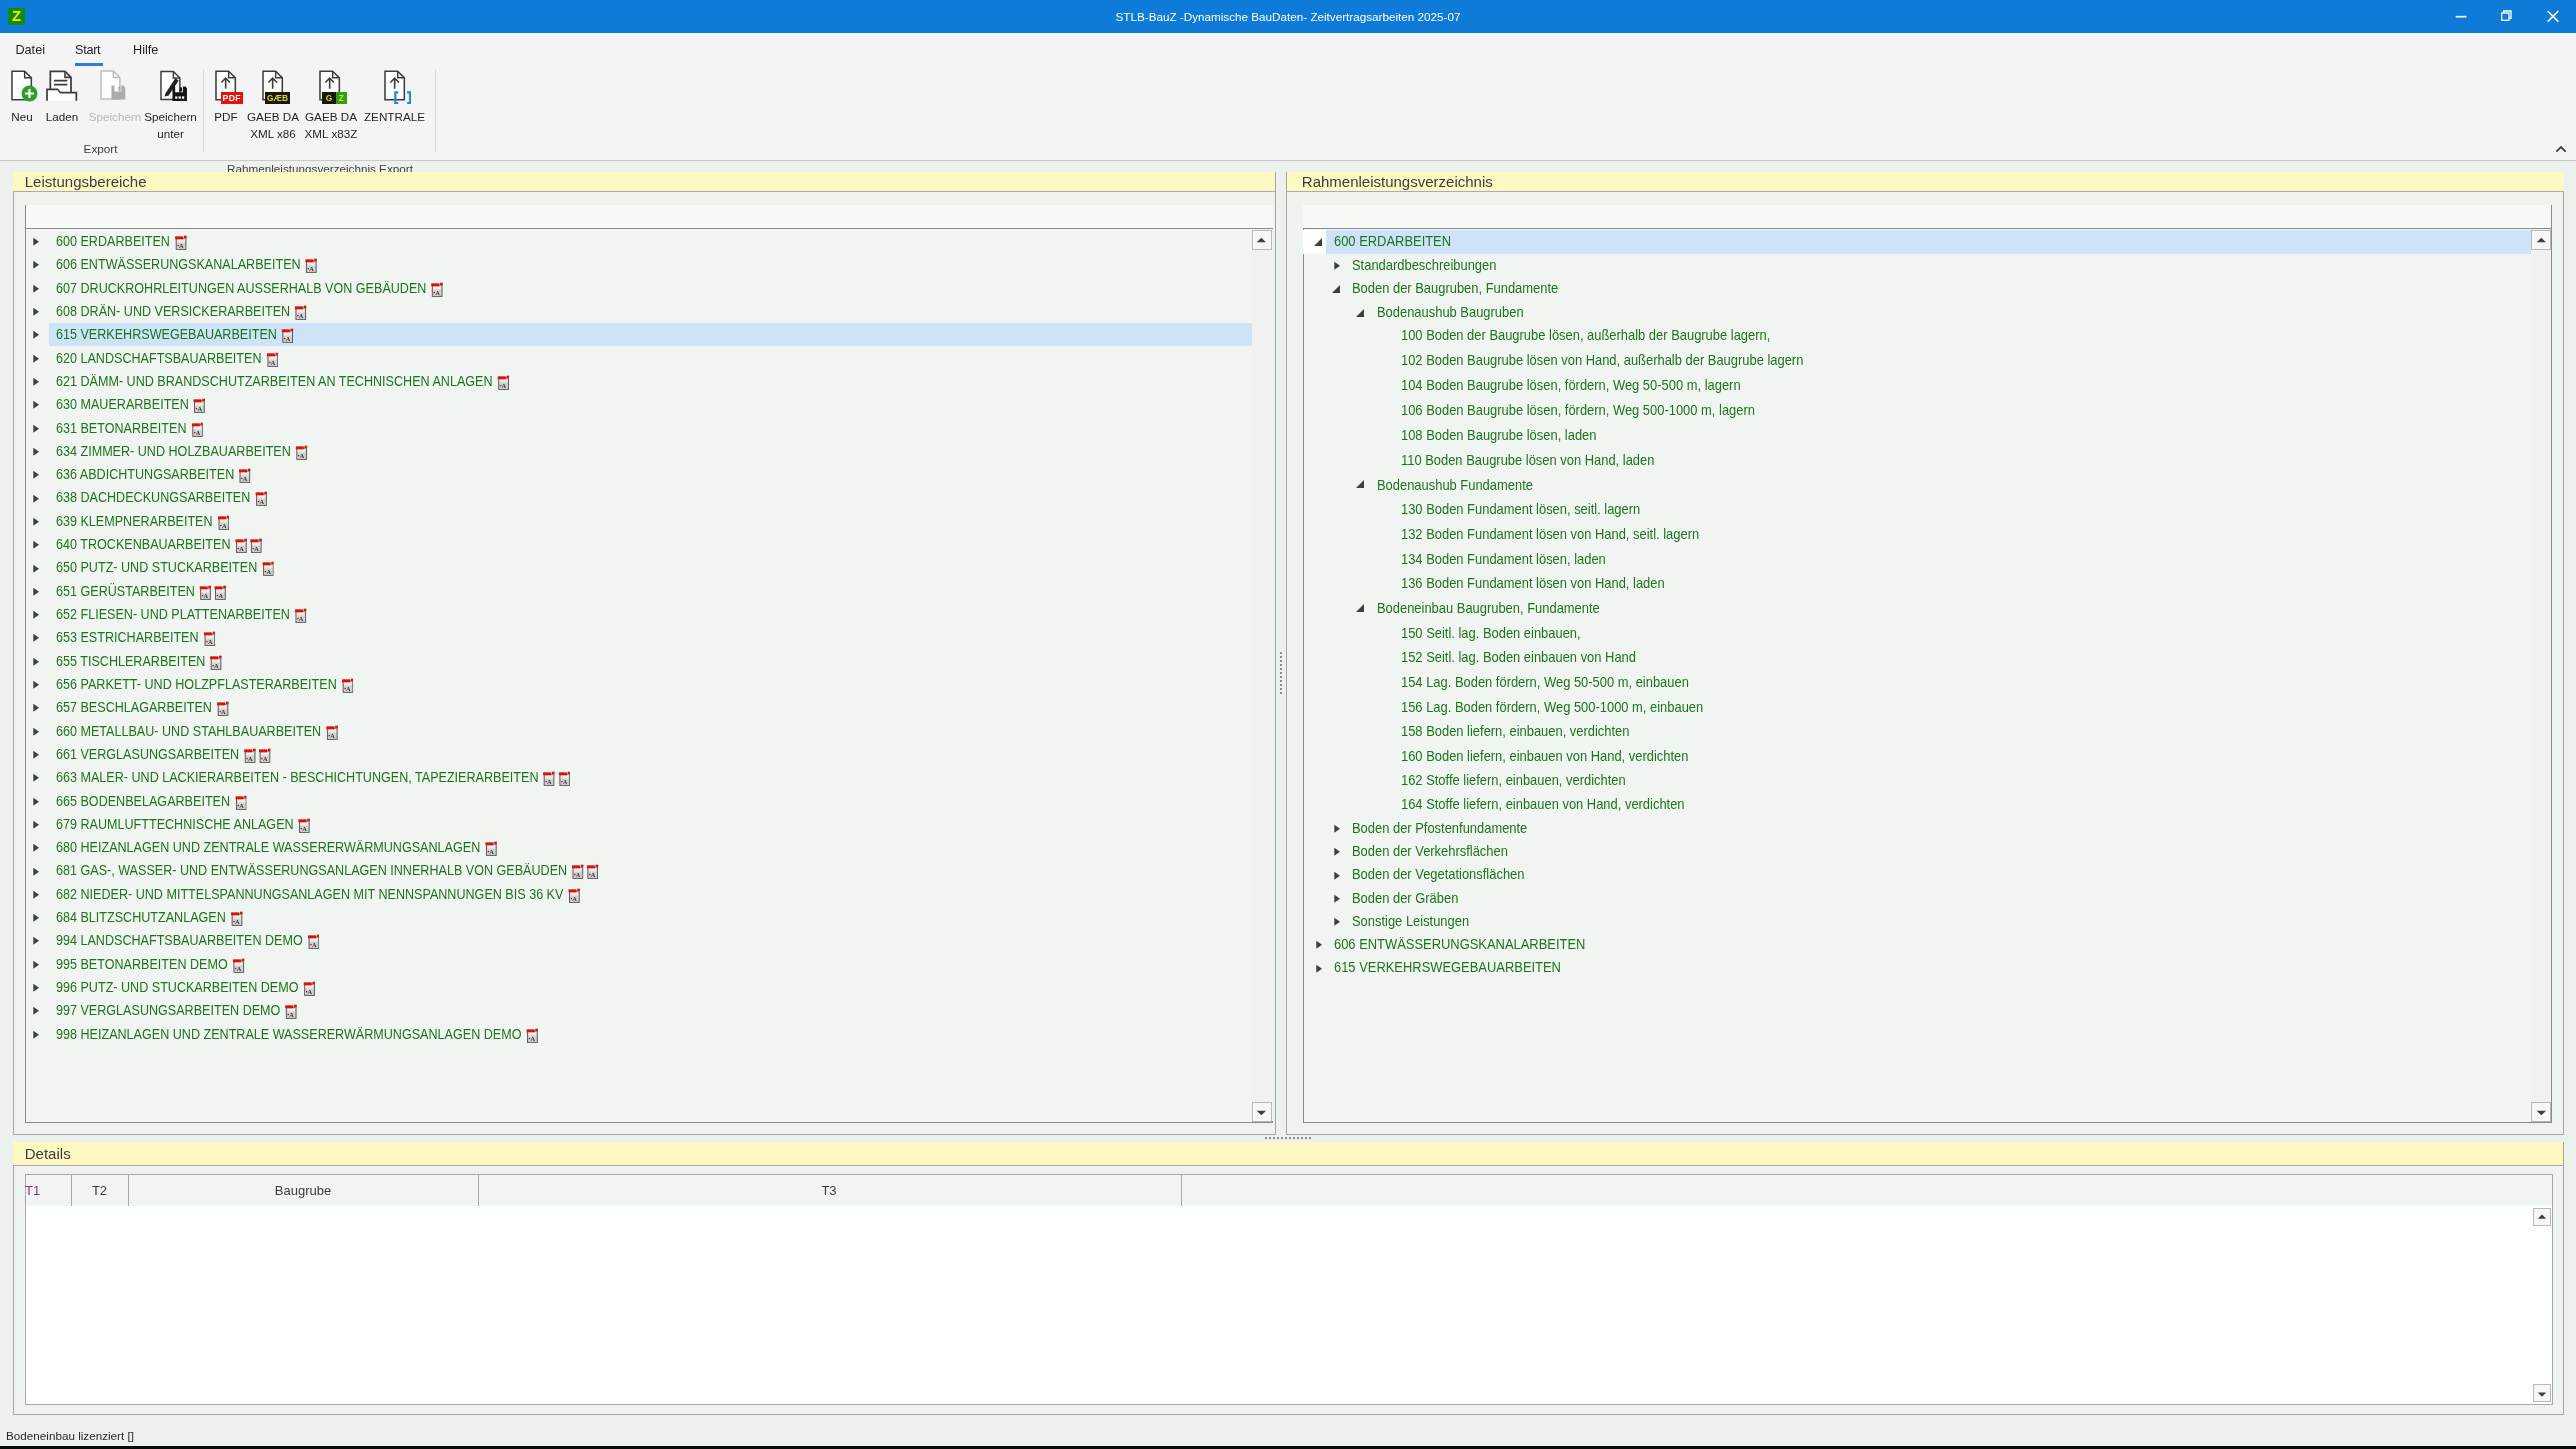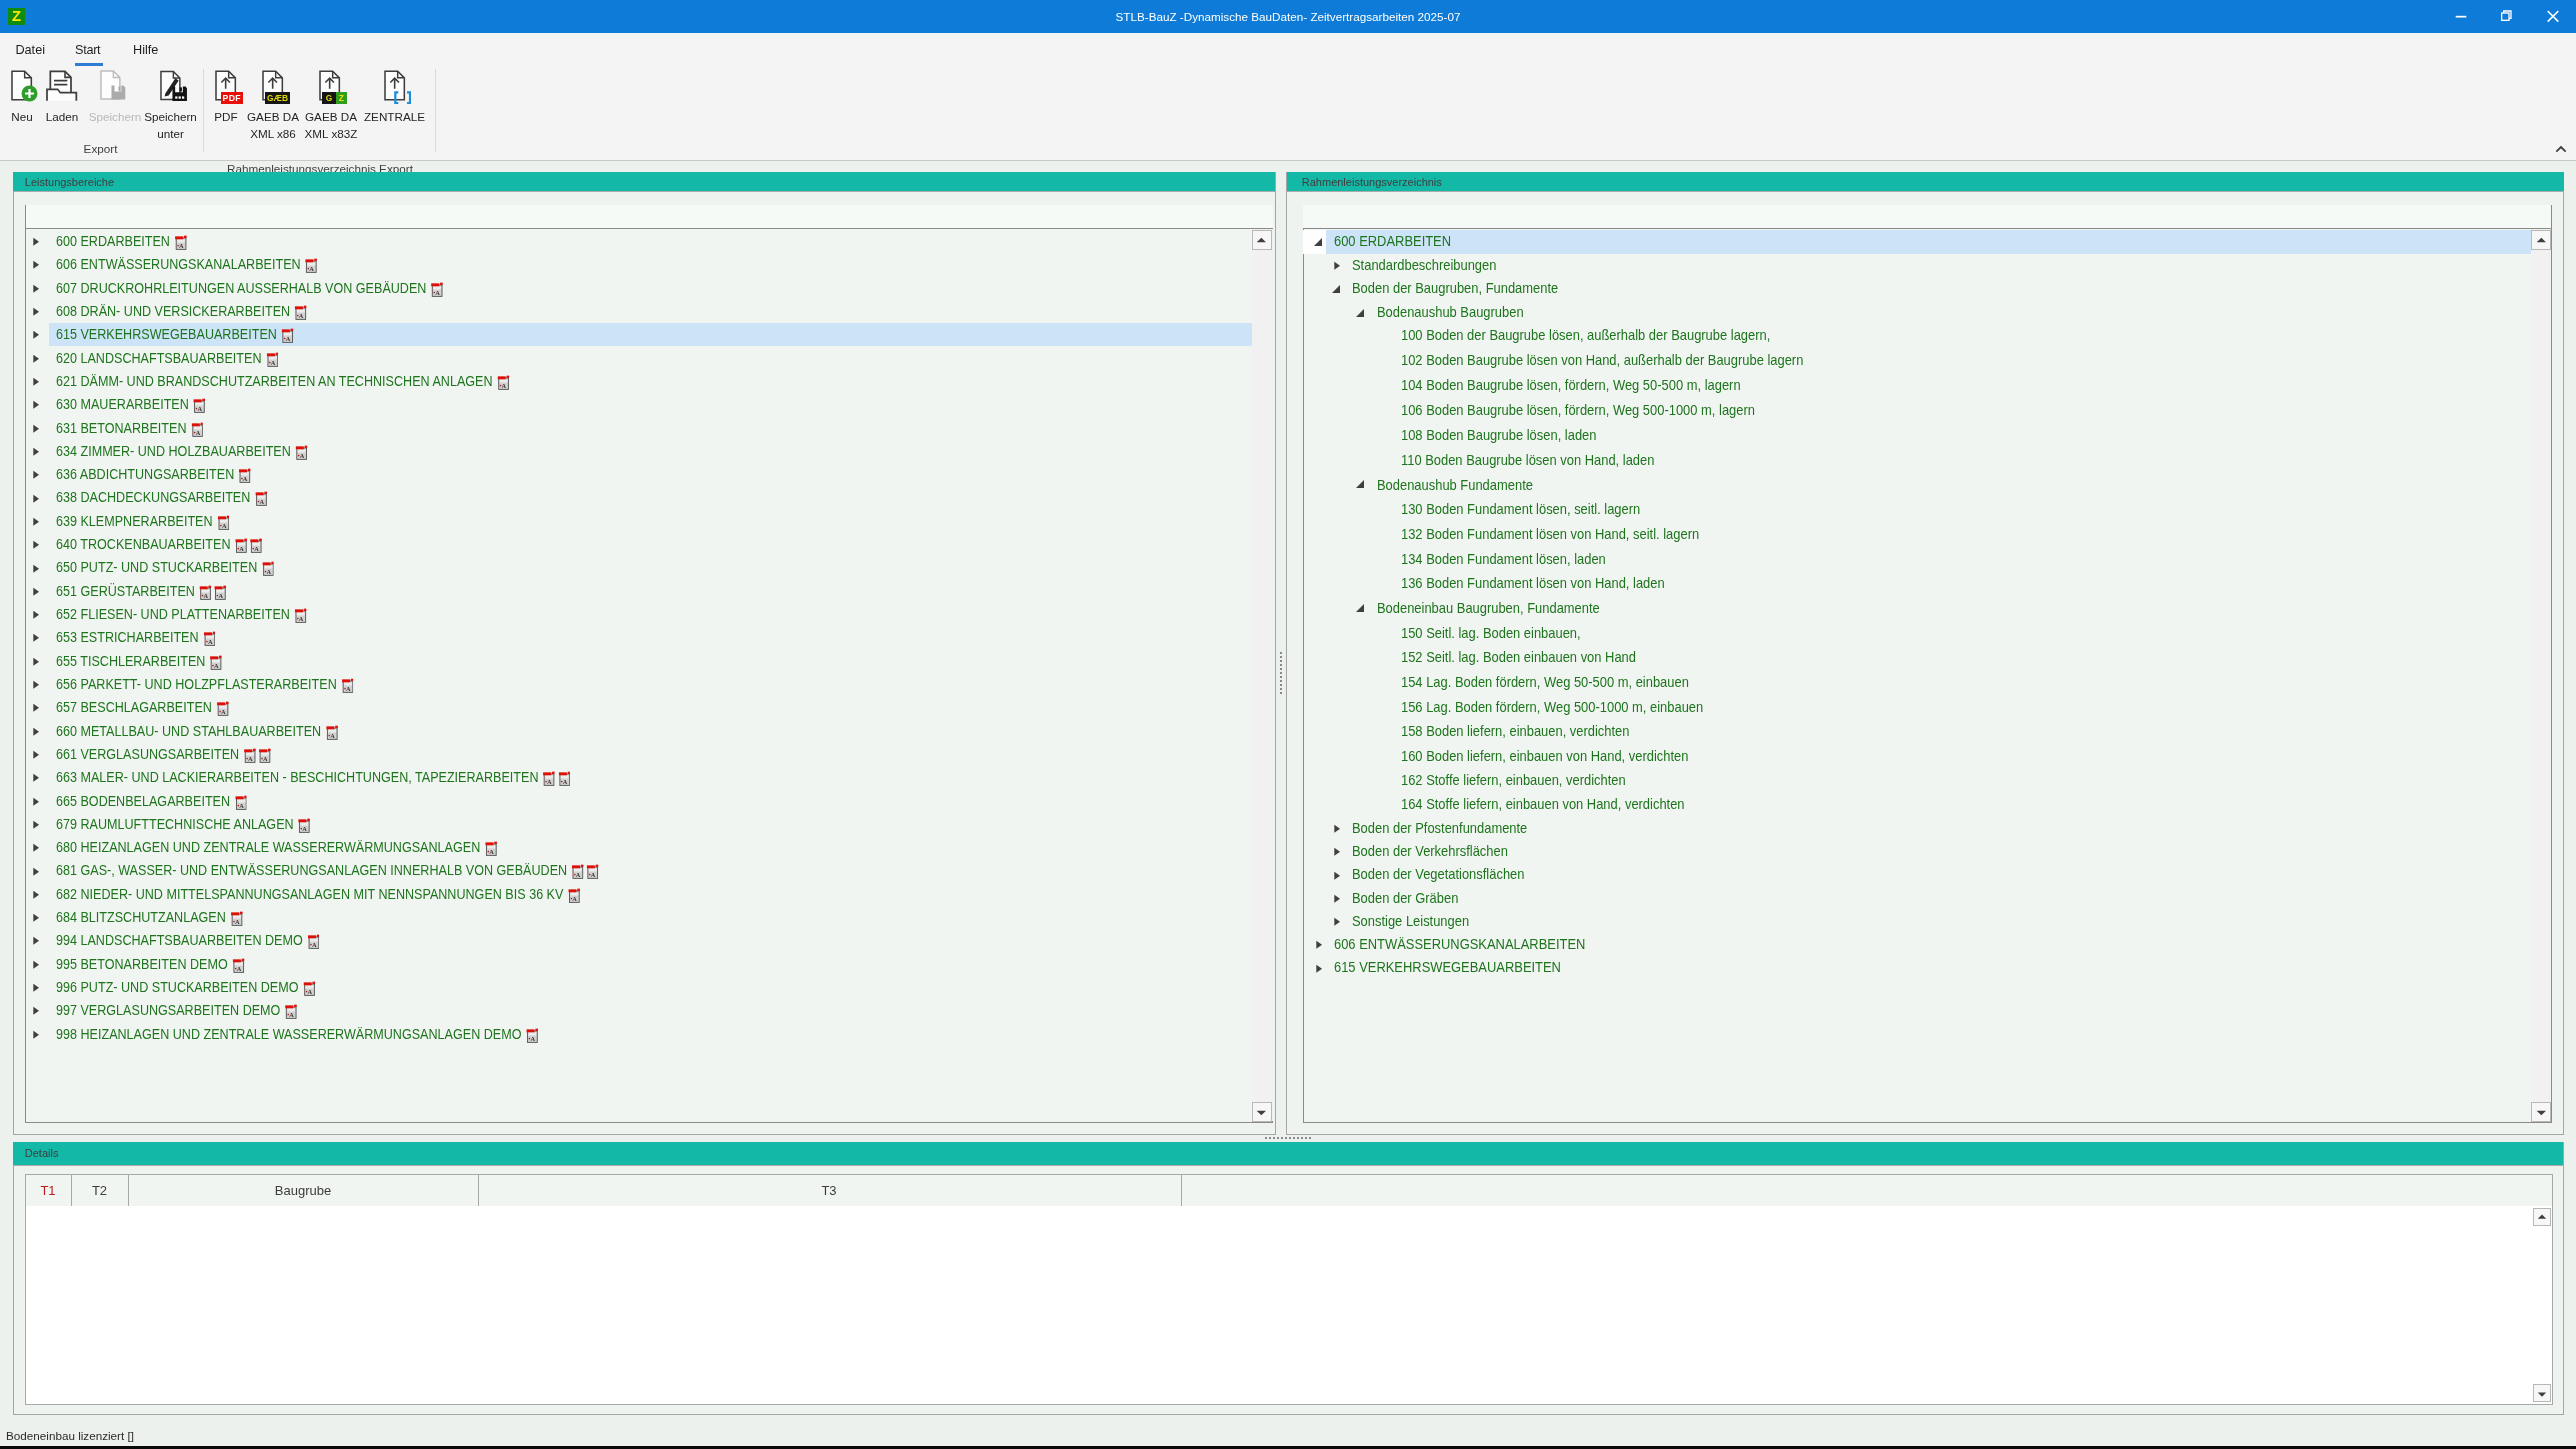--- a/index.html
+++ b/index.html
@@ -1,16 +1,16 @@
 <!DOCTYPE html>
 <html style="font-size:10.7px"><head><meta charset="utf-8"><style>
 html,body{margin:0;padding:0;}
 body{width:2576px;height:1449px;position:relative;background:#edf1ed;font-family:"Liberation Sans",sans-serif;overflow:hidden;}
 .abs{position:absolute;}
-.panelhdr{position:absolute;background:#14b8a6;border-bottom:0.7px solid #ababab;color:#3d3d3d;font-size:11px;}
+.panelhdr{position:absolute;background:#fef9c3;border-bottom:0.7px solid #ababab;color:#3d3d3d;font-size:15px;}
 .grp{position:absolute;color:#3f3f3f;font-size:11.7px;text-align:center;white-space:nowrap;}
 .lbl{position:absolute;color:#262626;font-size:11.7px;text-align:center;line-height:17px;white-space:nowrap;}
 .trw{position:absolute;white-space:nowrap;color:#1d741d;transform-origin:0 50%;}
 .tl{font-size:14.4px;transform:scaleX(0.874);}
 .tr2{font-size:14.4px;transform:scaleX(0.898);}
 .sb-btn{position:absolute;background:#f7f7f7;border:0.7px solid #b8b8b8;}
 .pdfic{vertical-align:-4px;margin-left:5.4px;}
 .pdfic+.pdfic{margin-left:3.4px;}
 </style></head><body>
 
@@ -651,21 +651,21 @@
 <div class="abs" style="left:1301px;top:1137px;width:2px;height:2px;background:#8a8a8a"></div>
 <div class="abs" style="left:1305px;top:1137px;width:2px;height:2px;background:#8a8a8a"></div>
 <div class="abs" style="left:1309px;top:1137px;width:2px;height:2px;background:#8a8a8a"></div>
 <div class="abs" style="left:12.7px;top:1142px;width:2551px;height:273px;background:#eff3ef;border:0.7px solid #a5a5a5;box-sizing:border-box"></div>
 <div class="panelhdr" style="left:13.4px;top:1142px;width:2550px;height:23.5px;line-height:23.5px;padding-left:11.4px;box-sizing:border-box">Details</div>
 <div class="abs" style="left:25px;top:1174px;width:2528px;height:33px;background:#f1f5f1;border:0.7px solid #a8a8a8;box-sizing:border-box"></div>
 <div class="abs" style="left:71px;top:1175px;width:0.7px;height:32px;background:#a8a8a8"></div>
 <div class="abs" style="left:128px;top:1175px;width:0.7px;height:32px;background:#a8a8a8"></div>
 <div class="abs" style="left:478px;top:1175px;width:0.7px;height:32px;background:#a8a8a8"></div>
 <div class="abs" style="left:1181px;top:1175px;width:0.7px;height:32px;background:#a8a8a8"></div>
-<div style="position:absolute;top:1174px;height:33px;line-height:33px;text-align:center;font-size:13px;color:#b91c1c;left:25px;width:46px">T1</div>
+<div style="position:absolute;top:1174px;height:33px;line-height:33px;text-align:left;font-size:13px;color:#a21caf;left:25px;width:46px">T1</div>
 <div style="position:absolute;top:1174px;height:33px;line-height:33px;text-align:center;font-size:13px;color:#3c3c3c;left:71px;width:57px">T2</div>
 <div style="position:absolute;top:1174px;height:33px;line-height:33px;text-align:center;font-size:13px;color:#3c3c3c;left:128px;width:350px">Baugrube</div>
 <div style="position:absolute;top:1174px;height:33px;line-height:33px;text-align:center;font-size:13px;color:#3c3c3c;left:478px;width:702px">T3</div>
 <div class="abs" style="left:25px;top:1206px;width:2528px;height:199px;background:#ffffff;border:0.7px solid #a8a8a8;border-top:none;box-sizing:border-box"></div>
 <div class="sb-btn" style="left:2533px;top:1208px;width:18px;height:18px;box-sizing:border-box"></div>
 <svg class="abs" style="left:2537px;top:1214px" width="10" height="6" viewBox="0 0 16 10">
     <polygon points="8,1 15,8 1,8" fill="#3f3f3f"></polygon>
   </svg>
 <div class="sb-btn" style="left:2533px;top:1384px;width:18px;height:18px;box-sizing:border-box"></div>
 <svg class="abs" style="left:2537px;top:1392px" width="10" height="6" viewBox="0 0 16 10">

